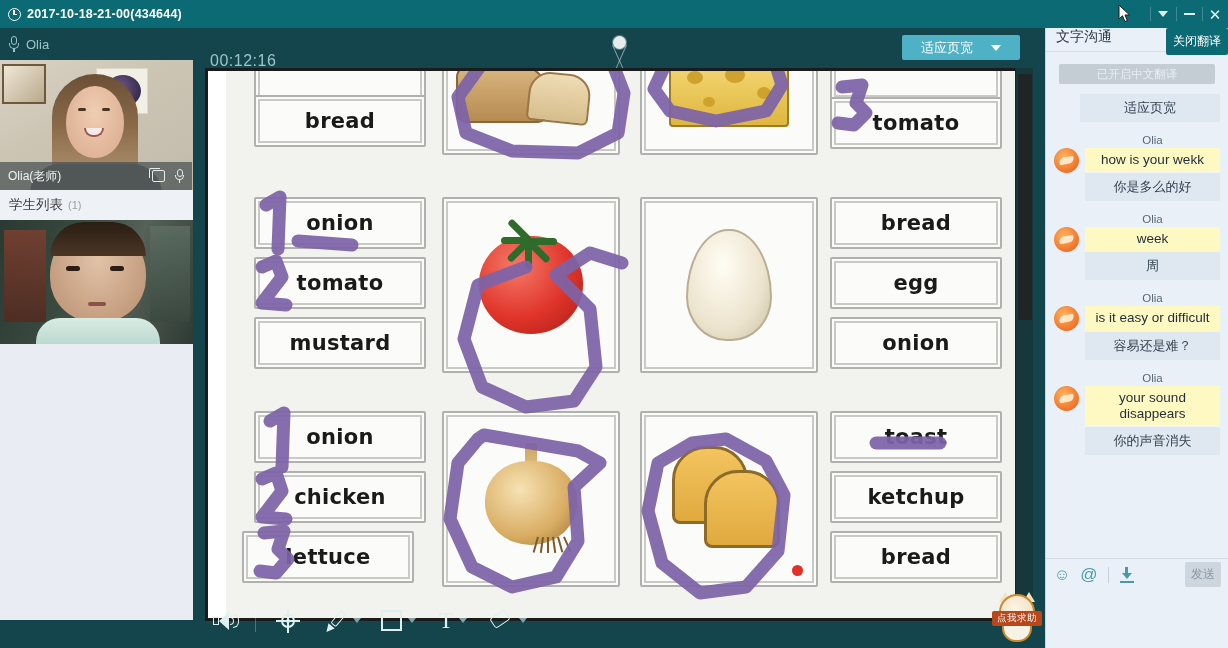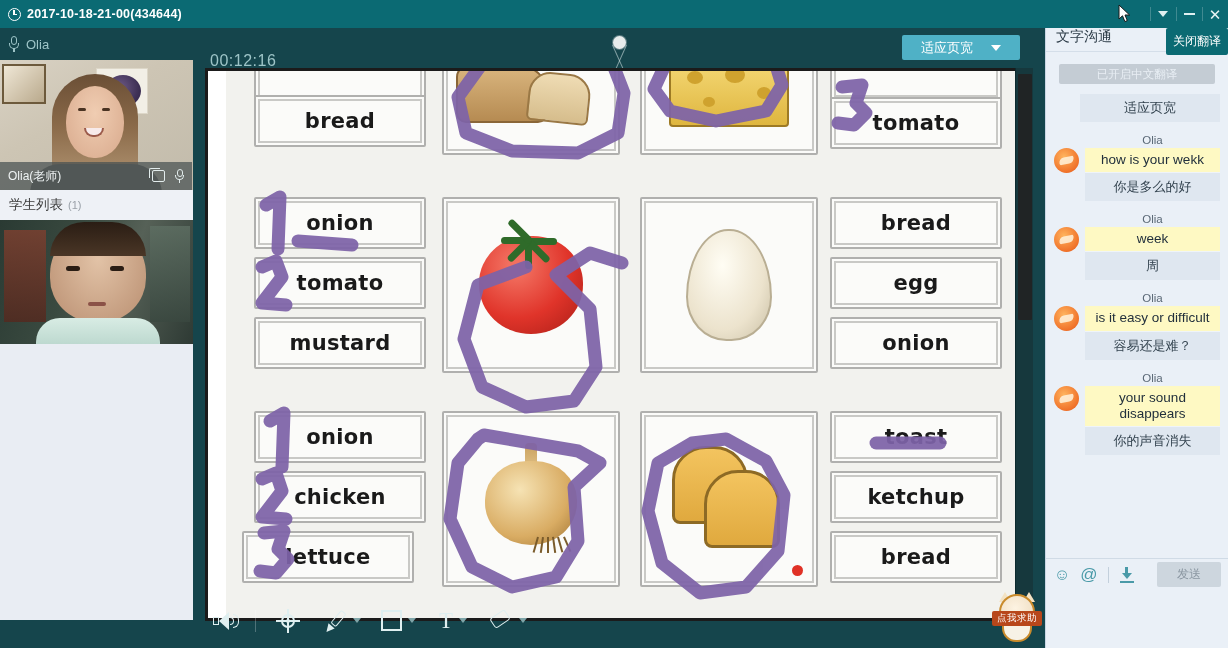--- a/index.html
+++ b/index.html
@@ -321,21 +321,21 @@
     border-top: 1px solid #d0dbe6; display: flex; align-items: center; gap: 10px; padding: 0 8px; }
   .ci { color: #4a9aa8; font-size: 17px; line-height: 1; }
   .ci.emoji { font-size: 16px; }
   .foot-sep { width: 1px; height: 16px; background: #c3d0dc; }
   .dl-icon { width: 16px; height: 16px; position: relative; }
   .dl-icon .ar { position: absolute; left: 6px; top: 0; width: 3px; height: 8px; background: #4a9aa8; }
   .dl-icon .hd { position: absolute; left: 3px; top: 6px; width: 0; height: 0;
     border-left: 5px solid transparent; border-right: 5px solid transparent; border-top: 6px solid #4a9aa8; }
   .dl-icon .bs { position: absolute; left: 1px; bottom: 0; width: 14px; height: 2px; background: #4a9aa8; }
   .send-btn { margin-left: auto; background: #cdd6de; color: #8a96a1; font-size: 12px;
-    padding: 4px 20px; border-radius: 2px; }
+    padding: 4px 6px; border-radius: 2px; }
   .chat-blank { position: absolute; left: 0; bottom: 0; width: 183px; height: 58px; background: #eaf0f7; }
 
   .mouse-cursor { position: absolute; left: 1118px; top: 4px; width: 14px; height: 20px; }
 </style>
 </head>
 <body>
 
 <div id="app">
 
   <div class="titlebar">

